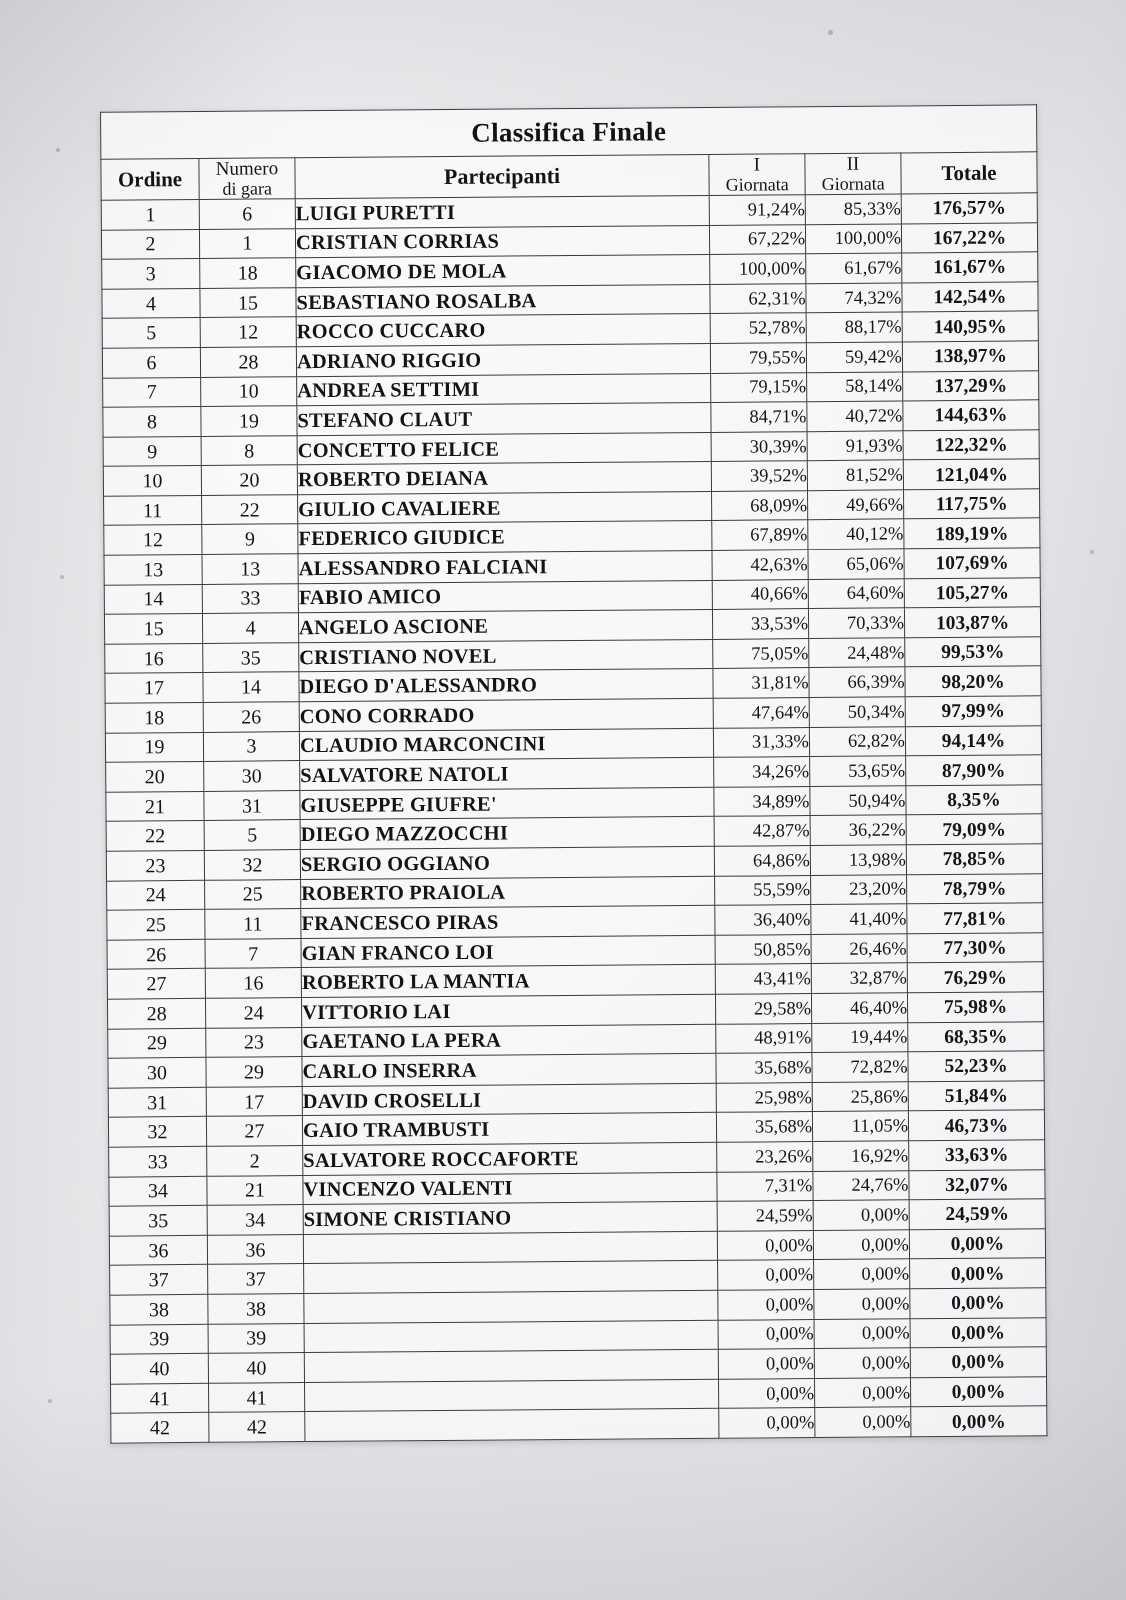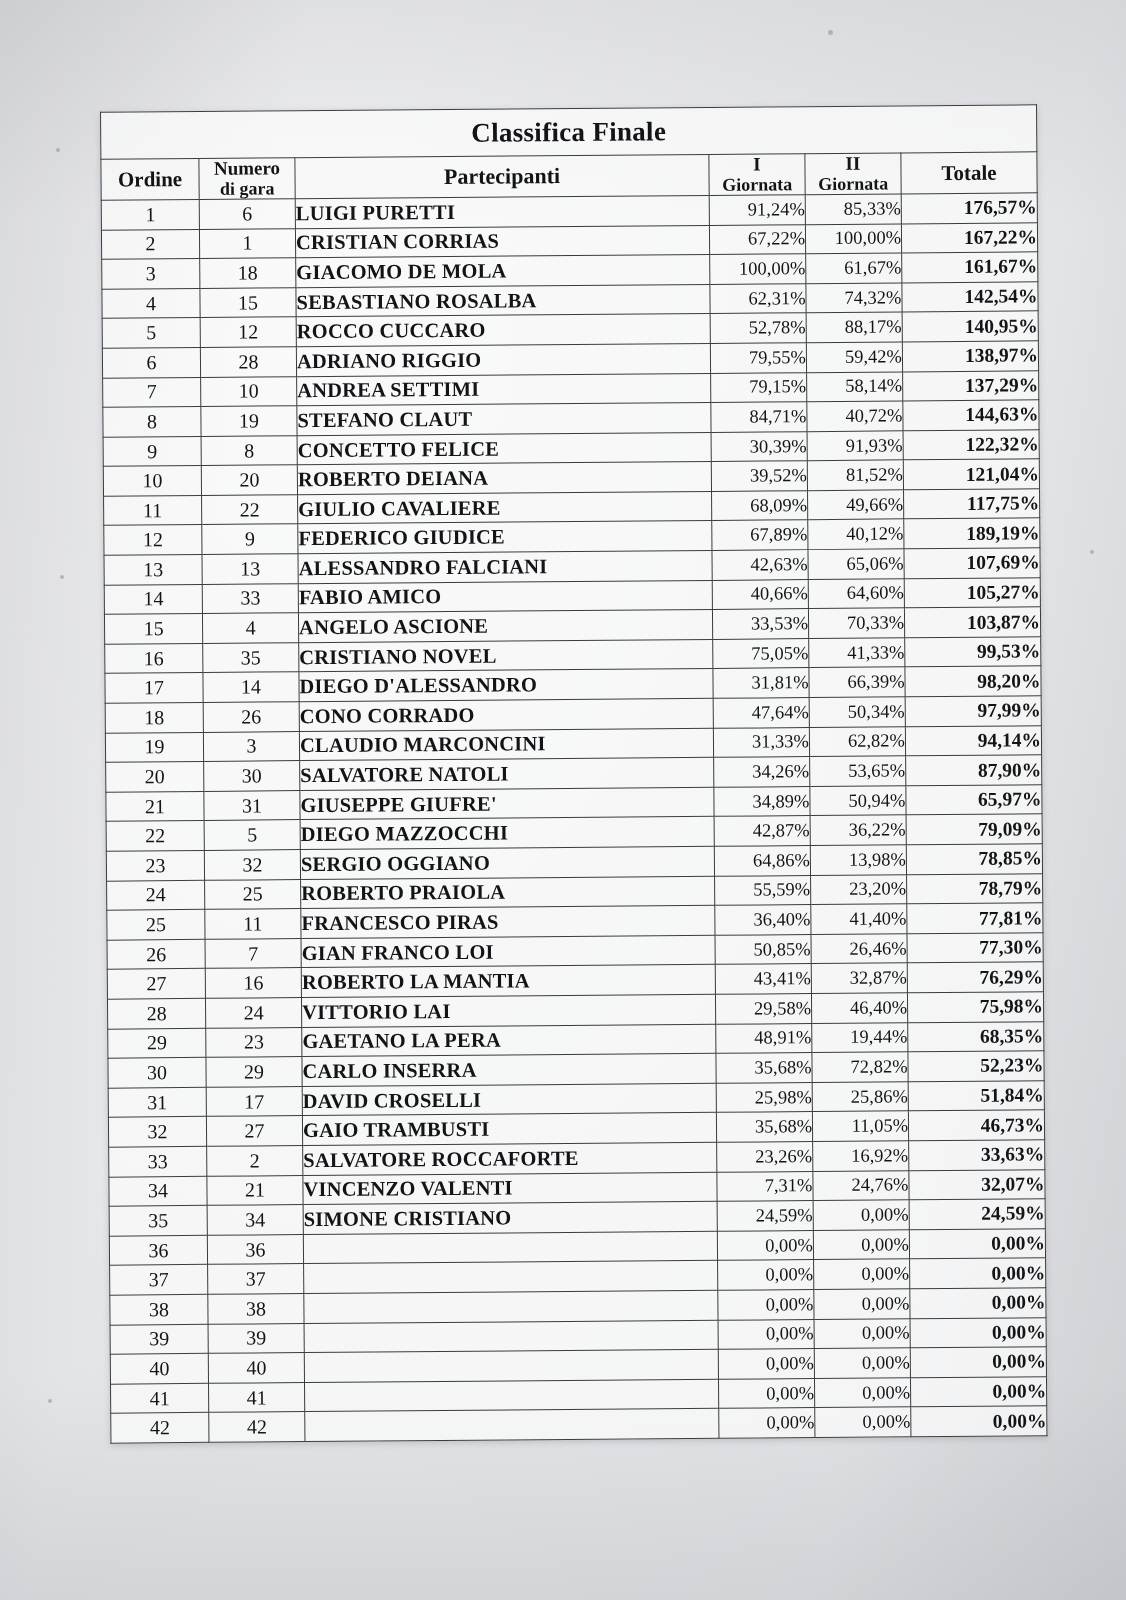--- a/index.html
+++ b/index.html
@@ -66,21 +66,21 @@
     font-size: 27px;
     font-weight: bold;
     letter-spacing: 0.3px;
     font-family: "Liberation Serif", serif;
   }
 
   .hdr {
     text-align: center;
     font-size: 19px;
     line-height: 1.08;
-    font-weight: bold;
+    font-weight: normal;
     padding: 2px 2px;
   }
   .hdr.bold { font-weight: bold; font-size: 21px; }
   .hdr.part { font-weight: bold; font-size: 22px; }
   .hdr .small { font-size: 18px; display: block; }
 
   tr.data td { height: 28.6px; }
   td.ordine {
     text-align: center;
     font-size: 20px;
@@ -98,21 +98,21 @@
     letter-spacing: 0.2px;
     white-space: nowrap;
   }
   td.pct {
     text-align: right;
     font-size: 18.5px;
     padding-right: 7px;
     color: #1b1c20;
   }
   td.tot {
-    text-align: right;
+    text-align: center;
     font-size: 19.5px;
     font-weight: bold;
     padding-right: 8px;
   }
   
   .speck {
     position: absolute;
     background: #8c8e94;
     border-radius: 50%;
     opacity: 0.55;
@@ -270,21 +270,21 @@
             <td class="nome">ANGELO ASCIONE</td>
             <td class="pct">33,53%</td>
             <td class="pct">70,33%</td>
             <td class="tot">103,87%</td>
           </tr>
           <tr class="data">
             <td class="ordine">16</td>
             <td class="gara">35</td>
             <td class="nome">CRISTIANO NOVEL</td>
             <td class="pct">75,05%</td>
-            <td class="pct">41,33%</td>
+            <td class="pct">24,48%</td>
             <td class="tot">99,53%</td>
           </tr>
           <tr class="data">
             <td class="ordine">17</td>
             <td class="gara">14</td>
             <td class="nome">DIEGO D'ALESSANDRO</td>
             <td class="pct">31,81%</td>
             <td class="pct">66,39%</td>
             <td class="tot">98,20%</td>
           </tr>
@@ -311,21 +311,21 @@
             <td class="pct">34,26%</td>
             <td class="pct">53,65%</td>
             <td class="tot">87,90%</td>
           </tr>
           <tr class="data">
             <td class="ordine">21</td>
             <td class="gara">31</td>
             <td class="nome">GIUSEPPE GIUFRE'</td>
             <td class="pct">34,89%</td>
             <td class="pct">50,94%</td>
-            <td class="tot">65,97%</td>
+            <td class="tot">8,35%</td>
           </tr>
           <tr class="data">
             <td class="ordine">22</td>
             <td class="gara">5</td>
             <td class="nome">DIEGO MAZZOCCHI</td>
             <td class="pct">42,87%</td>
             <td class="pct">36,22%</td>
             <td class="tot">79,09%</td>
           </tr>
           <tr class="data">

